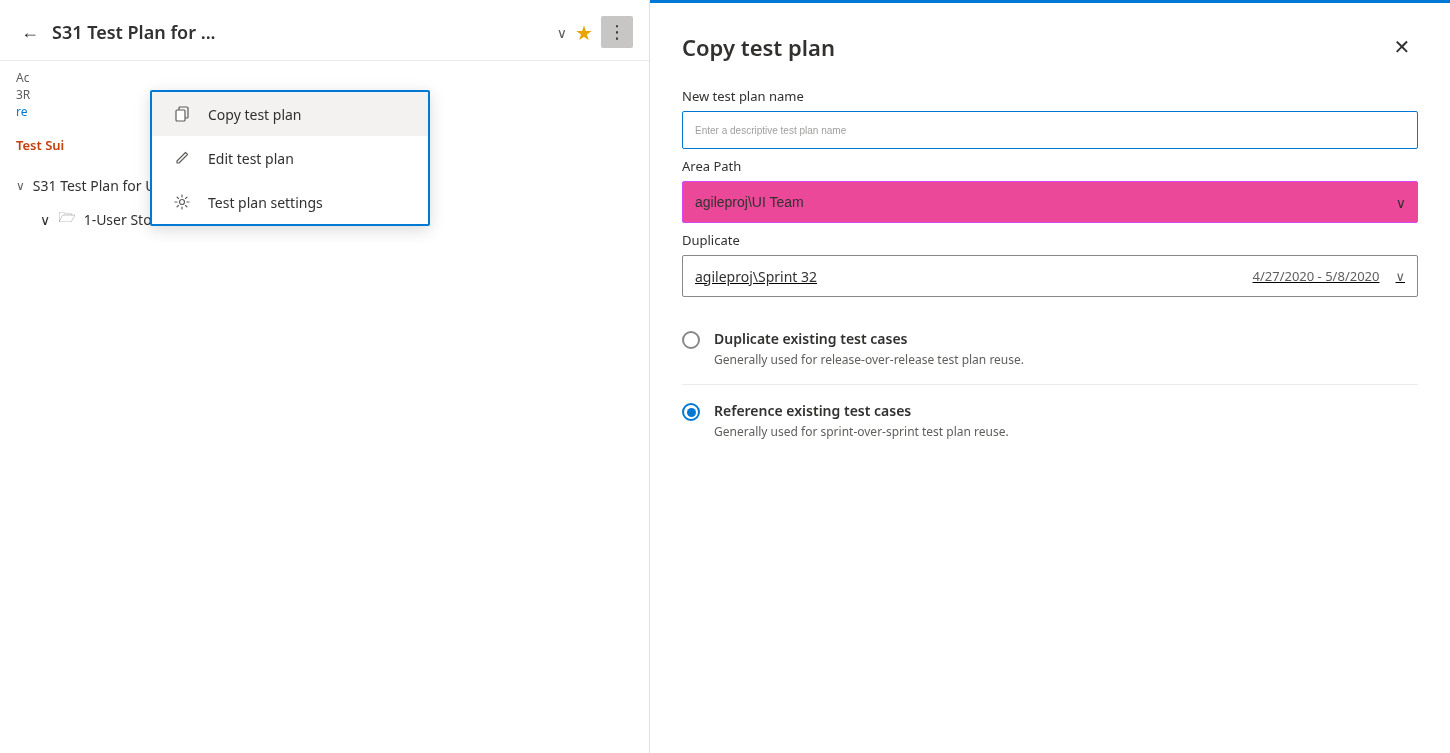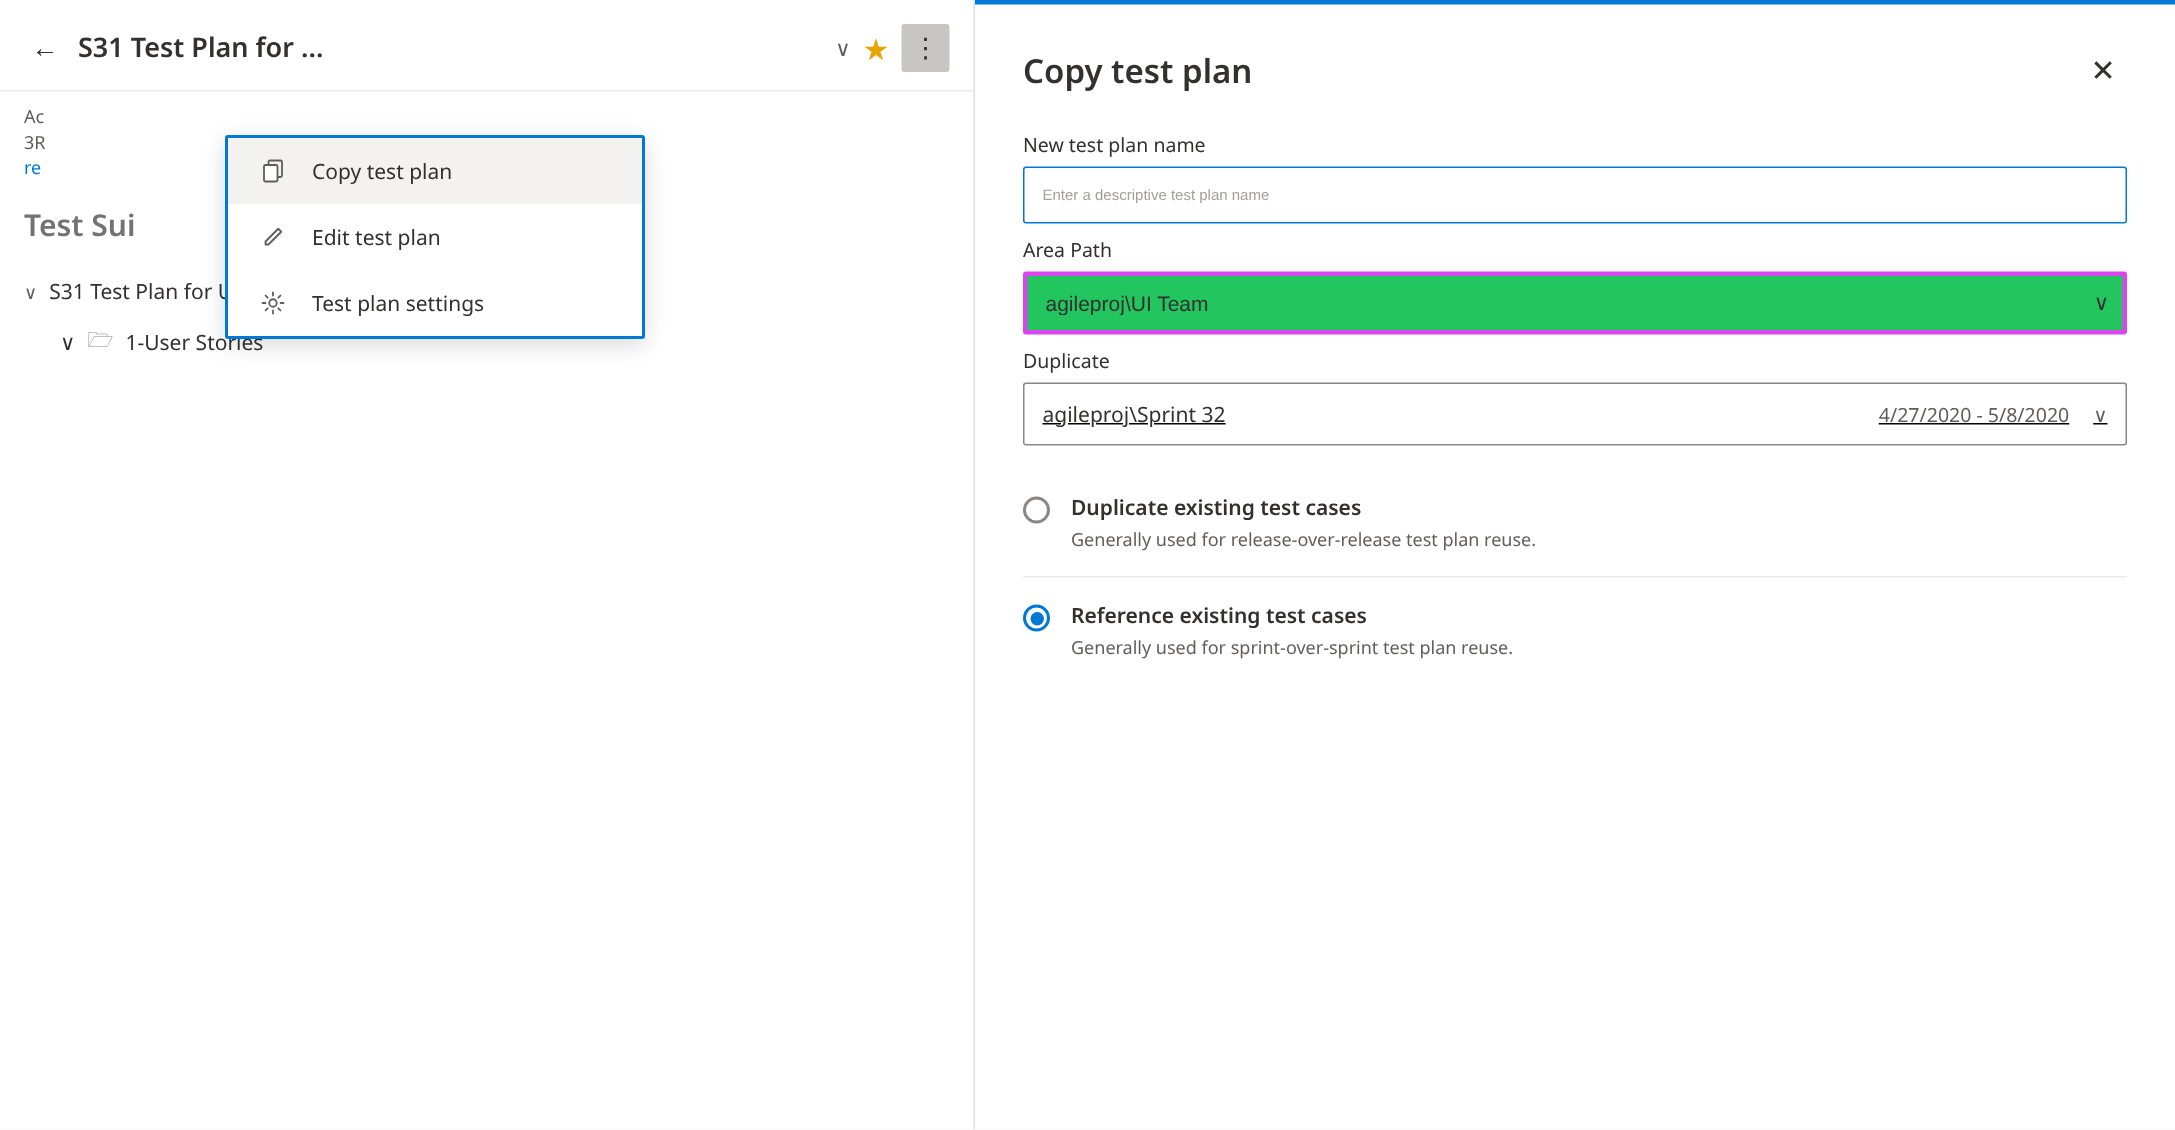--- a/index.html
+++ b/index.html
@@ -80,23 +80,23 @@
     }
 
     .left-link {
       color: #0078d4;
       cursor: pointer;
       text-decoration: none;
     }
 
     .test-suite-label {
       padding: 8px 16px;
-      font-size: 20px;
+      font-size: 13px;
       font-weight: 600;
-      color: #737373;
+      color: #c2410c;
     }
 
     .tree-container {
       padding: 8px 16px;
     }
 
     .tree-item {
       display: flex;
       align-items: center;
       gap: 8px;
@@ -225,26 +225,26 @@
       color: #a19f9d;
     }
 
     .select-wrapper {
       position: relative;
     }
 
     .select-wrapper select {
       width: 100%;
       height: 42px;
-      border: 3px solid #d946ef;
+      border: 1px solid #d946ef;
       border-radius: 2px;
       padding: 0 12px;
       font-size: 14px;
       color: #323130;
-      background: #22c55e;
+      background: #ec4899;
       appearance: none;
       cursor: pointer;
     }
 
     .select-chevron {
       position: absolute;
       right: 12px;
       top: 50%;
       transform: translateY(-50%);
       font-size: 14px;

